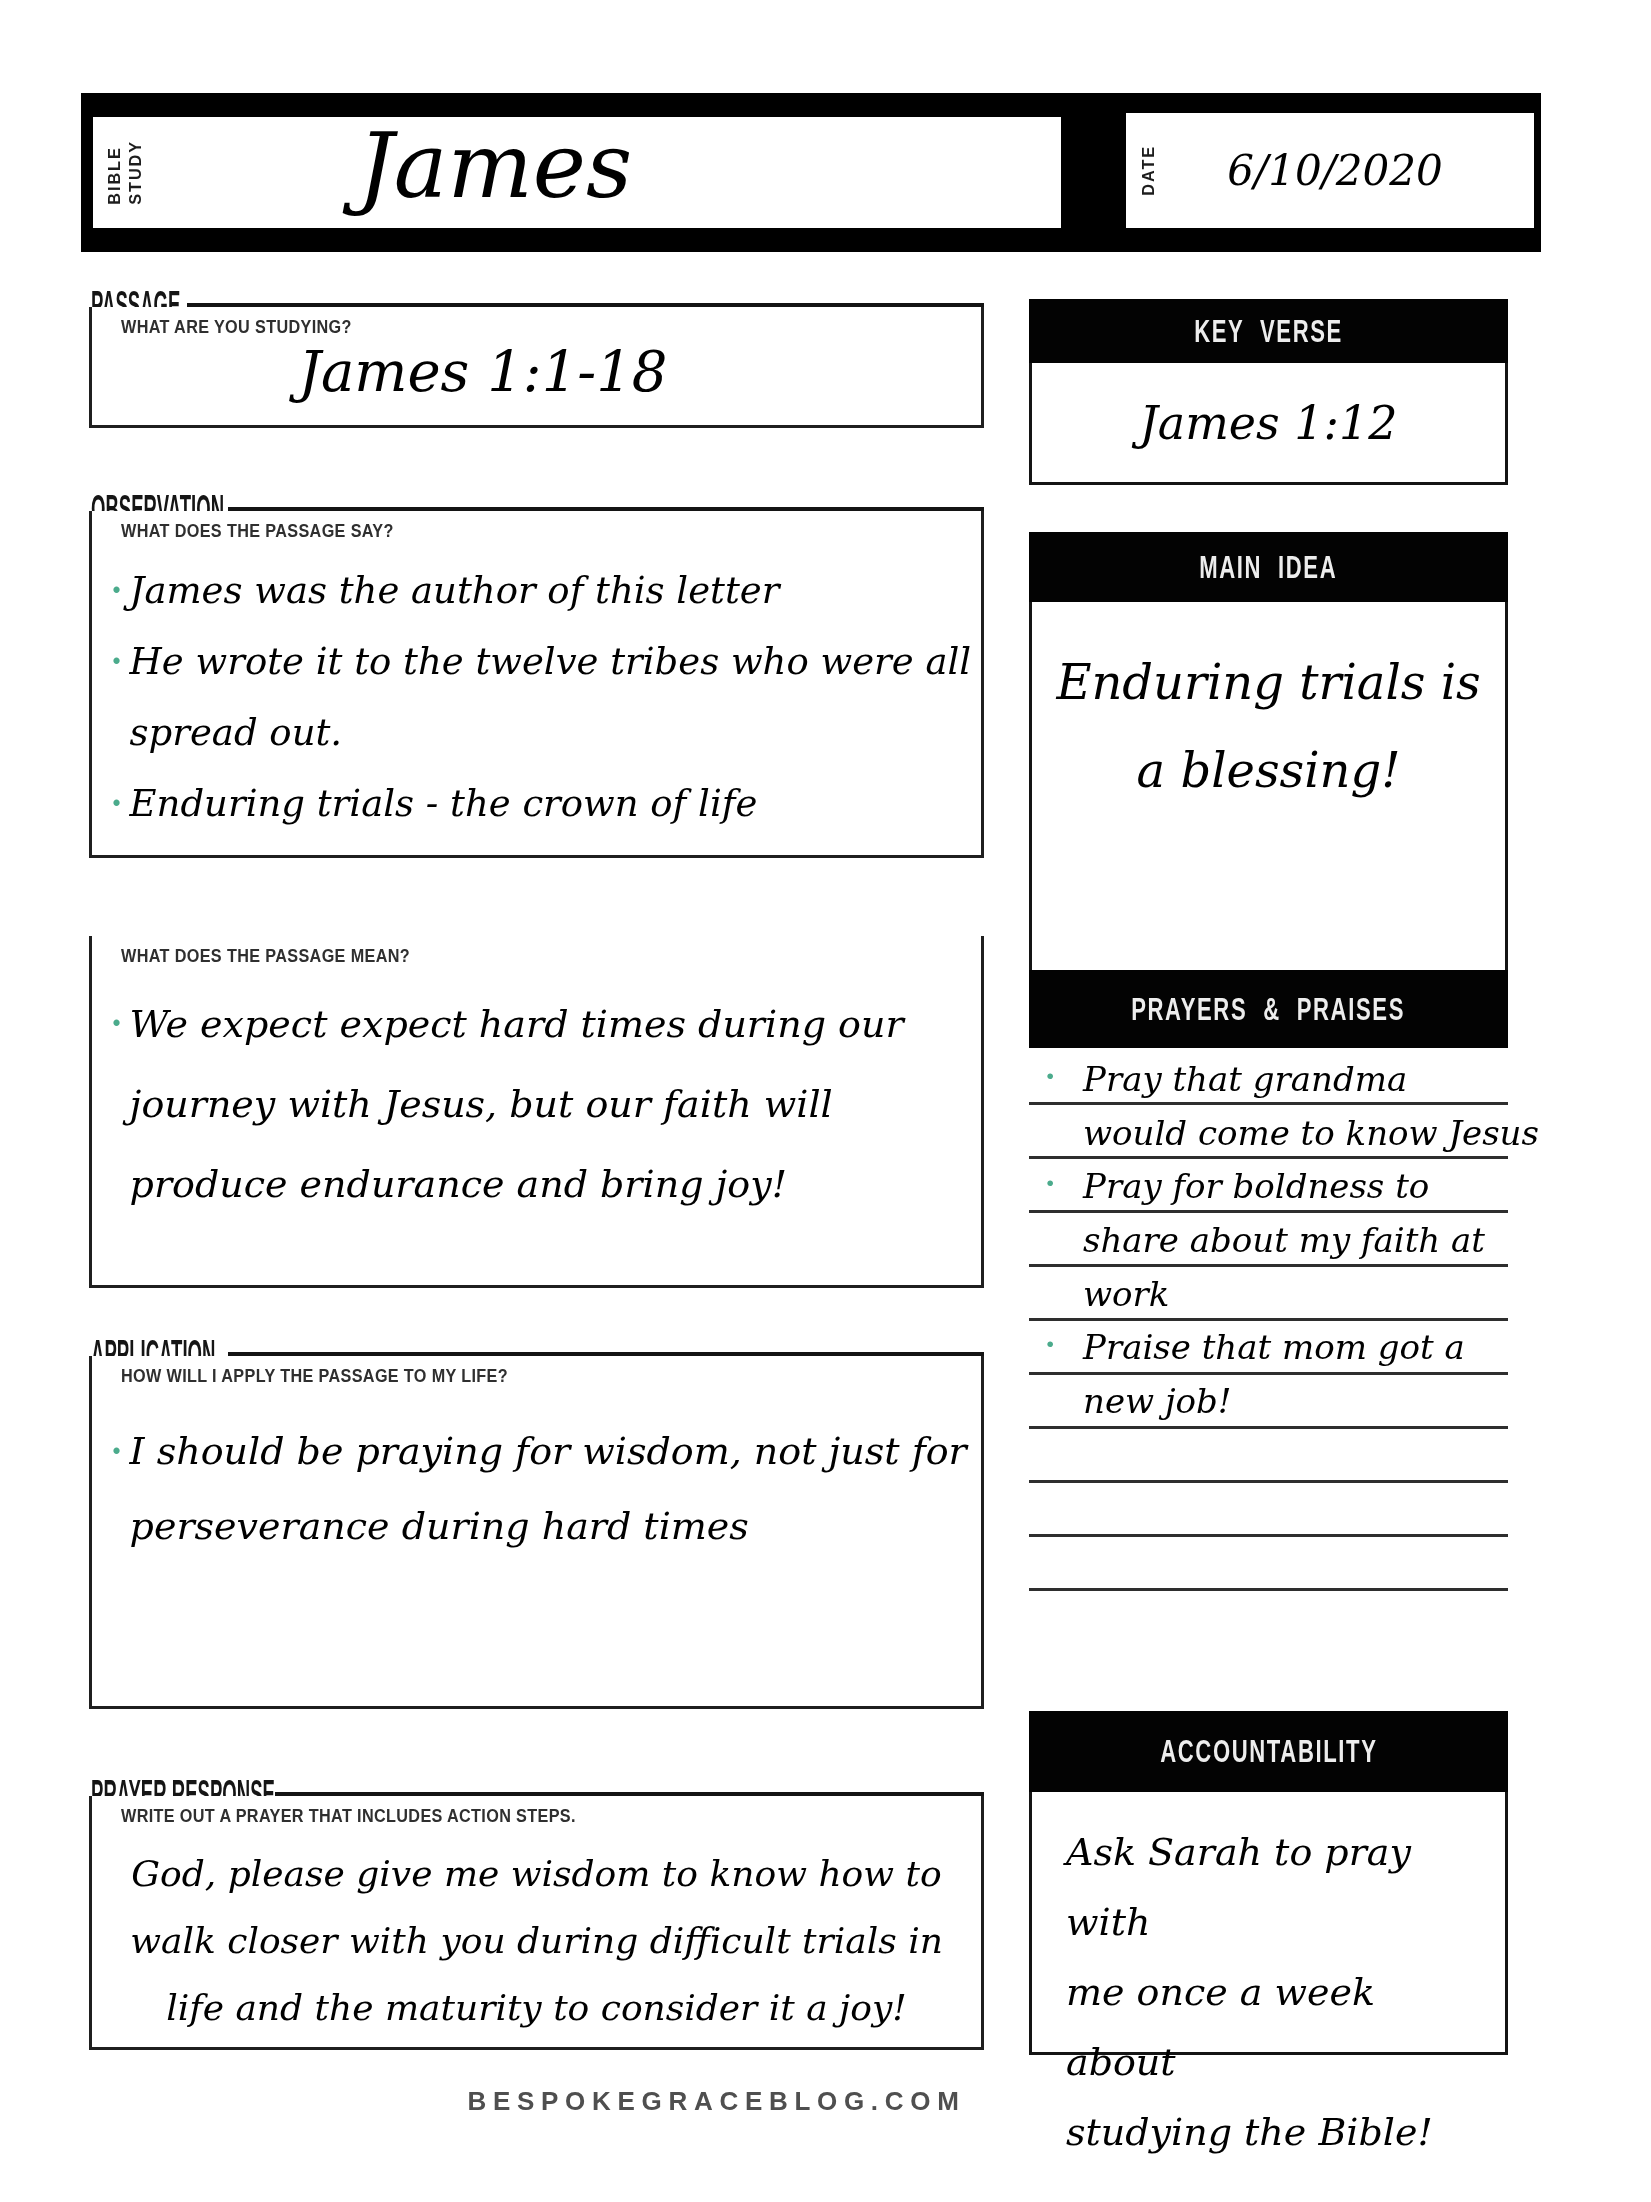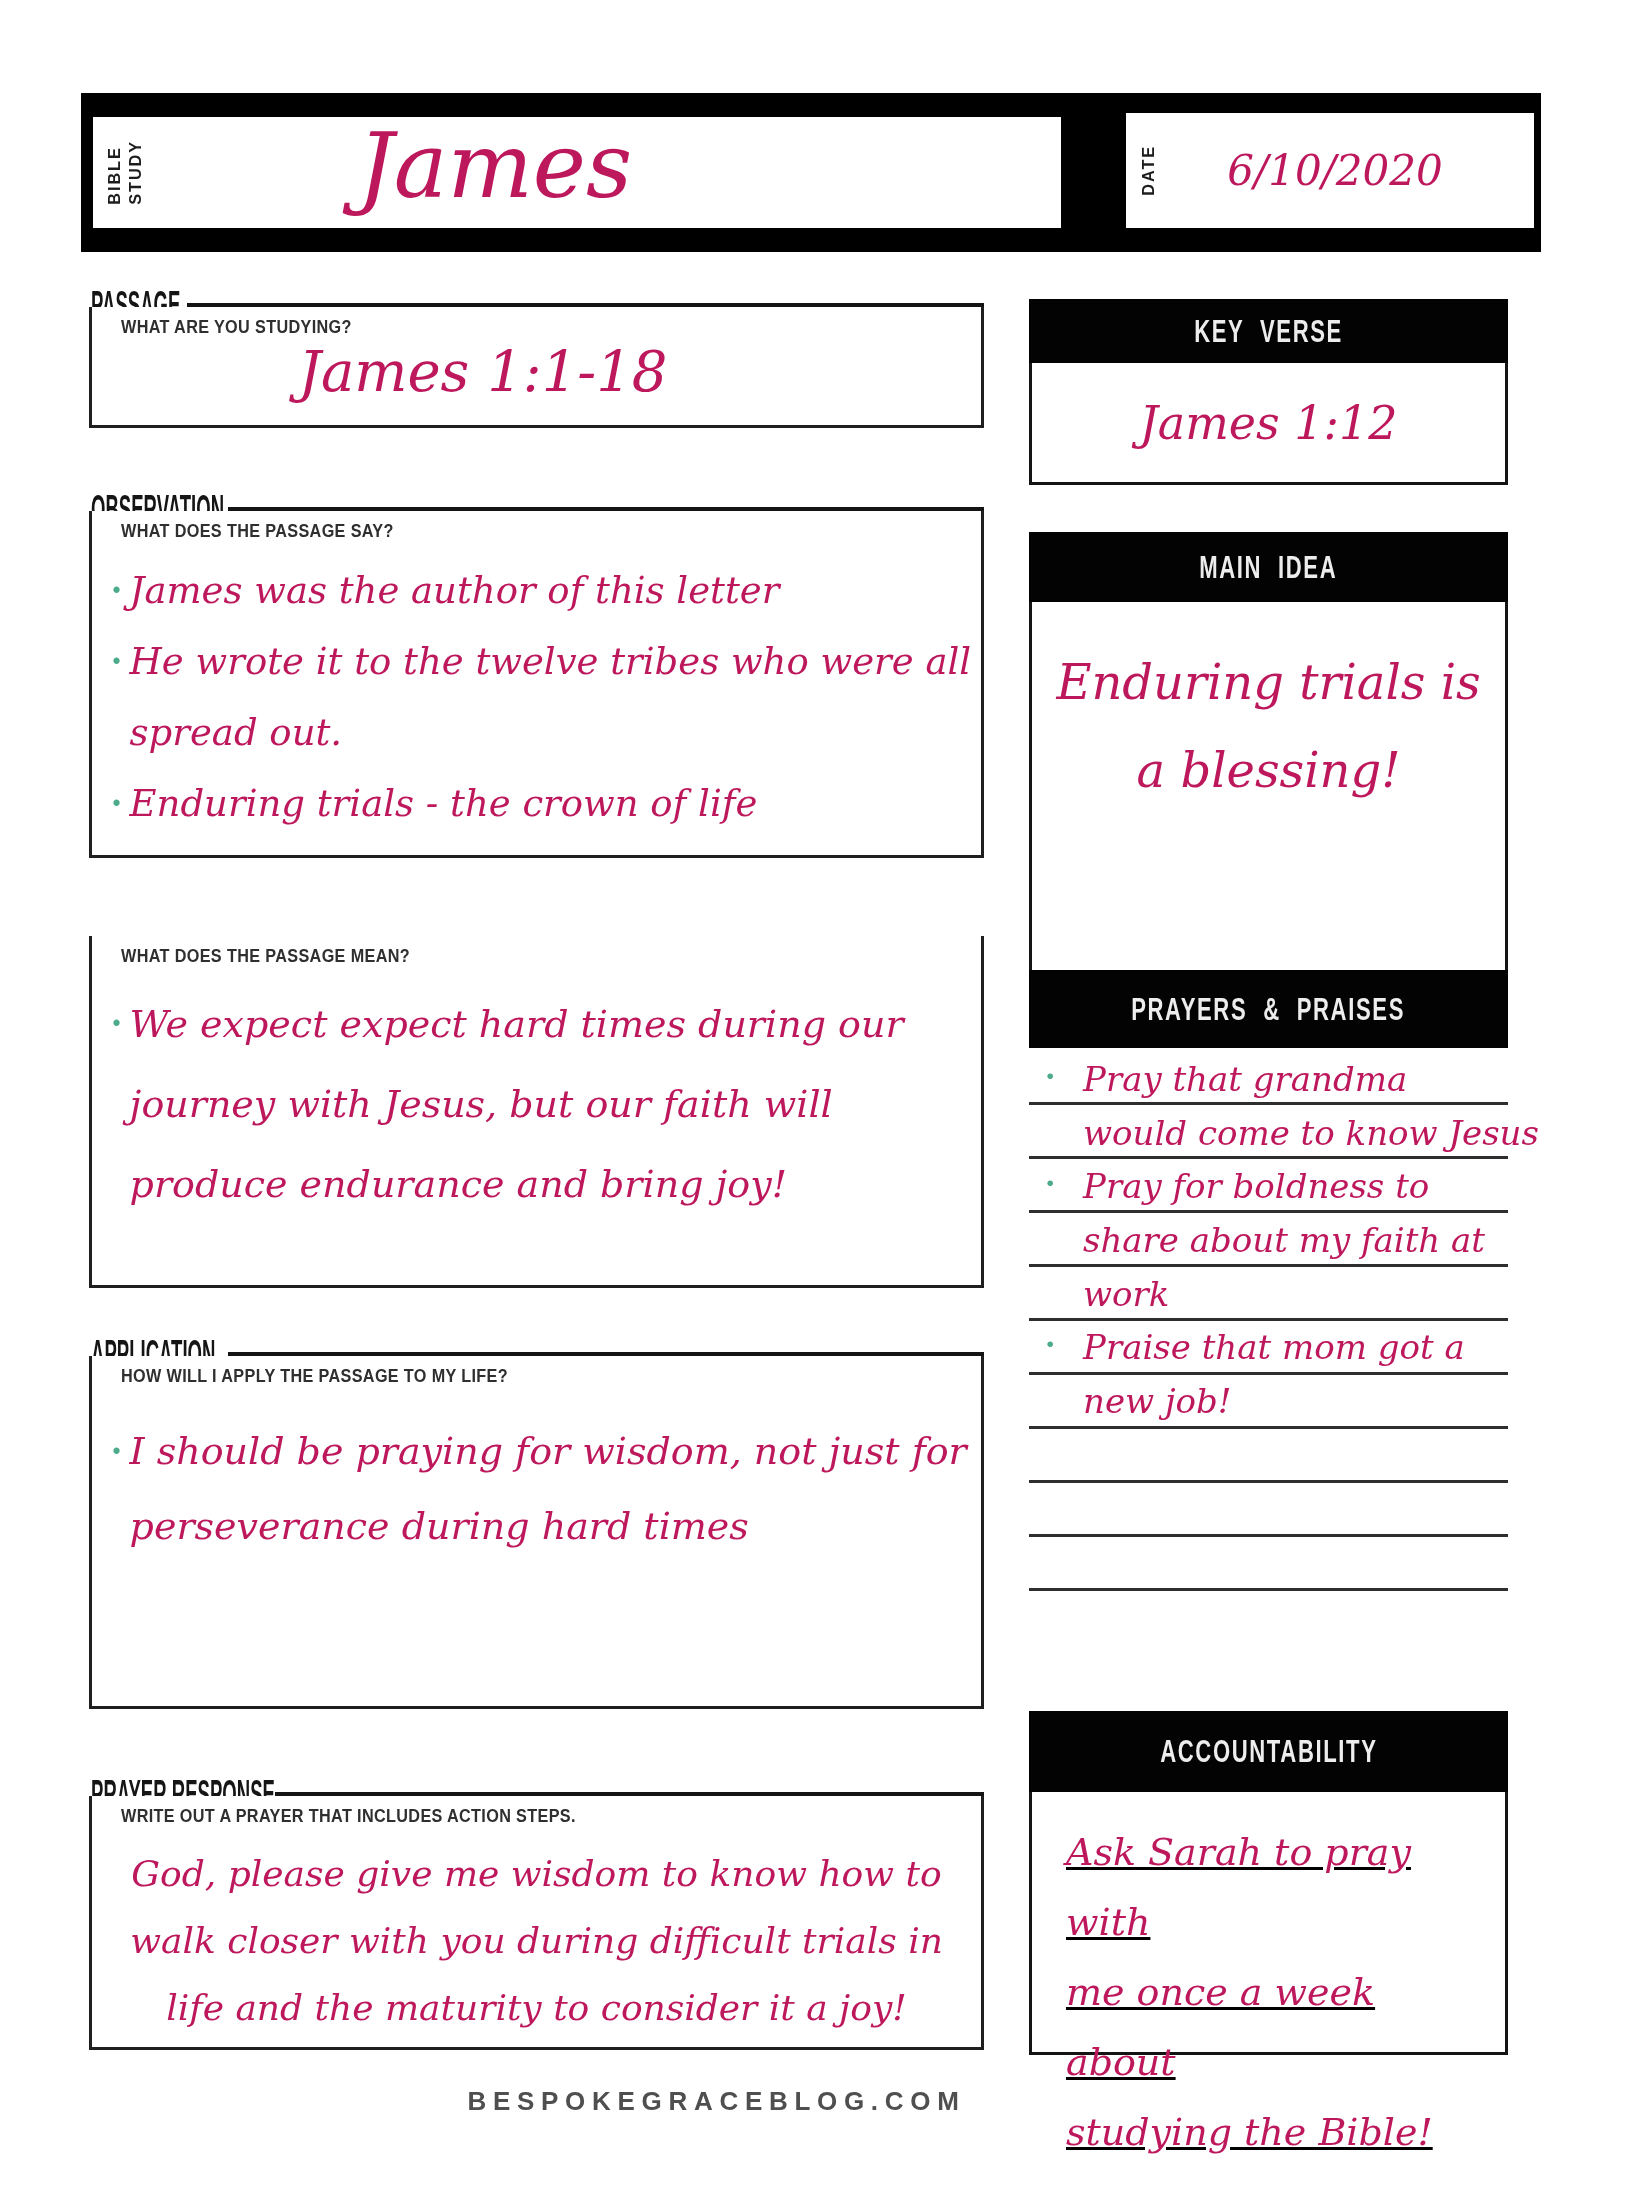--- a/index.html
+++ b/index.html
@@ -1,21 +1,21 @@
 <!DOCTYPE html>
 <html><head>
 <meta charset="utf-8">
 <style>
   * { margin:0; padding:0; box-sizing:border-box; }
   html,body { background:#ffffff; }
   body { width:1652px; height:2202px; position:relative; font-family:"Liberation Sans",sans-serif; }
   .page { position:absolute; left:0; top:0; width:1652px; height:2202px; background:#ffffff; overflow:hidden; }
 
   
-  .ink { font-family:"DejaVu Serif",serif; font-style:italic; color:#be185d; }
+  .ink { font-family:"DejaVu Serif",serif; font-style:italic; color:#000000; }
   .cond { display:inline-block; transform:scale(0.64,1.32); transform-origin:left center; font-weight:700; color:#151515; white-space:nowrap; }
   .vwrap { position:absolute; left:11.5px; top:0; bottom:0; display:flex; align-items:center; }
   .vlabel { writing-mode:vertical-rl; transform:rotate(180deg); font-weight:700; font-size:16.3px; letter-spacing:1.9px; line-height:1.3; color:#1d1d1d; }
 
   
   #hdr { position:absolute; left:81px; top:93px; width:1460px; height:159px; background:#000000; }
   #hdr-title-box { position:absolute; left:11.5px; top:24px; width:968px; height:111px; background:#ffffff; }
   #hdr-title { position:absolute; left:0; right:163px; top:-13.4px; text-align:center; font-size:90px; line-height:124px; }
   #hdr-date-box { position:absolute; left:1045px; top:20px; width:408px; height:115px; background:#ffffff; }
   #hdr-date { position:absolute; left:48px; right:38px; top:0; bottom:0; display:flex; align-items:center; justify-content:center; font-size:42px; }
@@ -70,21 +70,21 @@
   #pp-head { top:970px; height:78px; line-height:78px; }
   #pp-rules { position:absolute; left:1029px; top:1051px; width:479px; height:591px;
               background:repeating-linear-gradient(to bottom, transparent 0 51px, #2e2e2e 51px 54px); }
   .pp-row { position:absolute; left:1037px; width:465px; height:46px; display:flex; align-items:flex-end; font-size:34px; }
   .pp-row .dot { width:46px; padding-left:9.6px; align-self:center; font-size:21px; }
   #pp-r1 { top:1053px; } #pp-r2 { top:1107px; } #pp-r3 { top:1160px; }
   #pp-r4 { top:1214px; } #pp-r5 { top:1268px; } #pp-r6 { top:1321px; }
   #pp-r7 { top:1375px; }
 
   #ac-head { top:1711px; height:99px; line-height:81px; }
-  #ac-body { top:1792px; height:263px; padding:25px 9.6px 0 34px; font-size:38px; line-height:70px;text-decoration:underline; }
+  #ac-body { top:1792px; height:263px; padding:25px 9.6px 0 34px; font-size:38px; line-height:70px; }
 
   
   #footer { position:absolute; top:2086px; left:81px; width:1271px; text-align:center;
             font-size:26px; font-weight:600; letter-spacing:6.7px; color:#4f4f4f; }
 </style>
 </head>
 <body>
 
 <div class="page">
 

